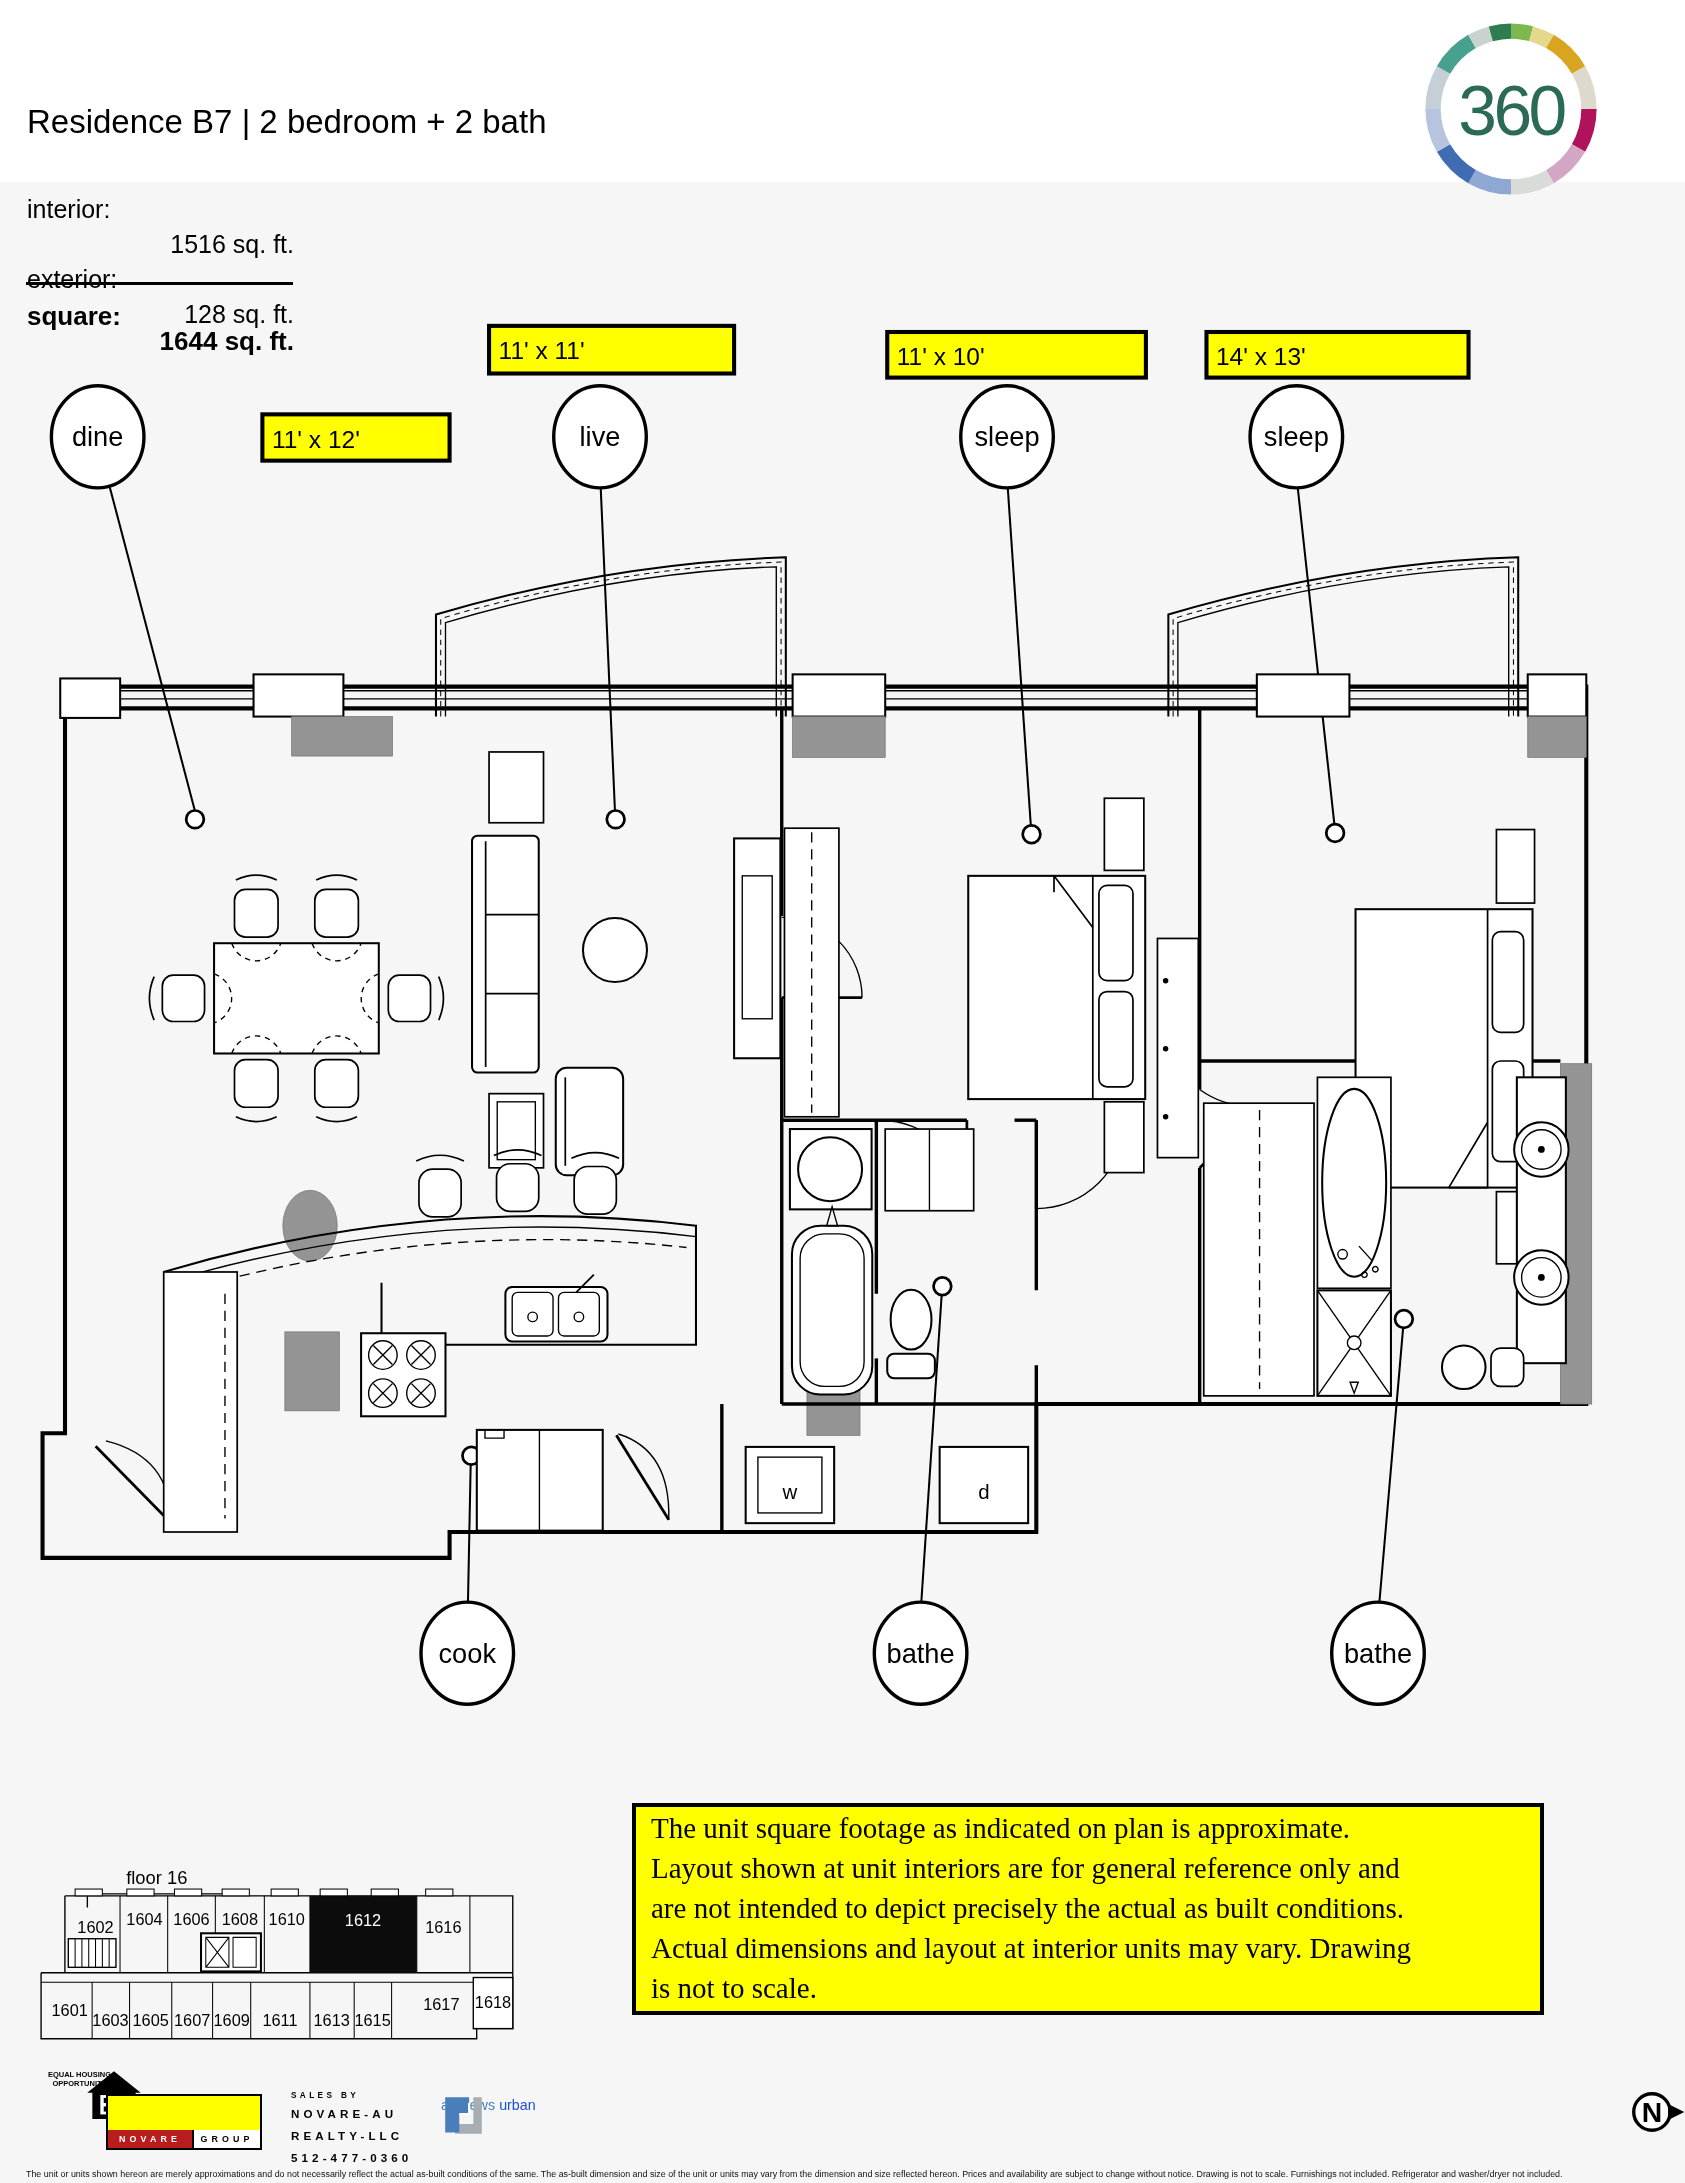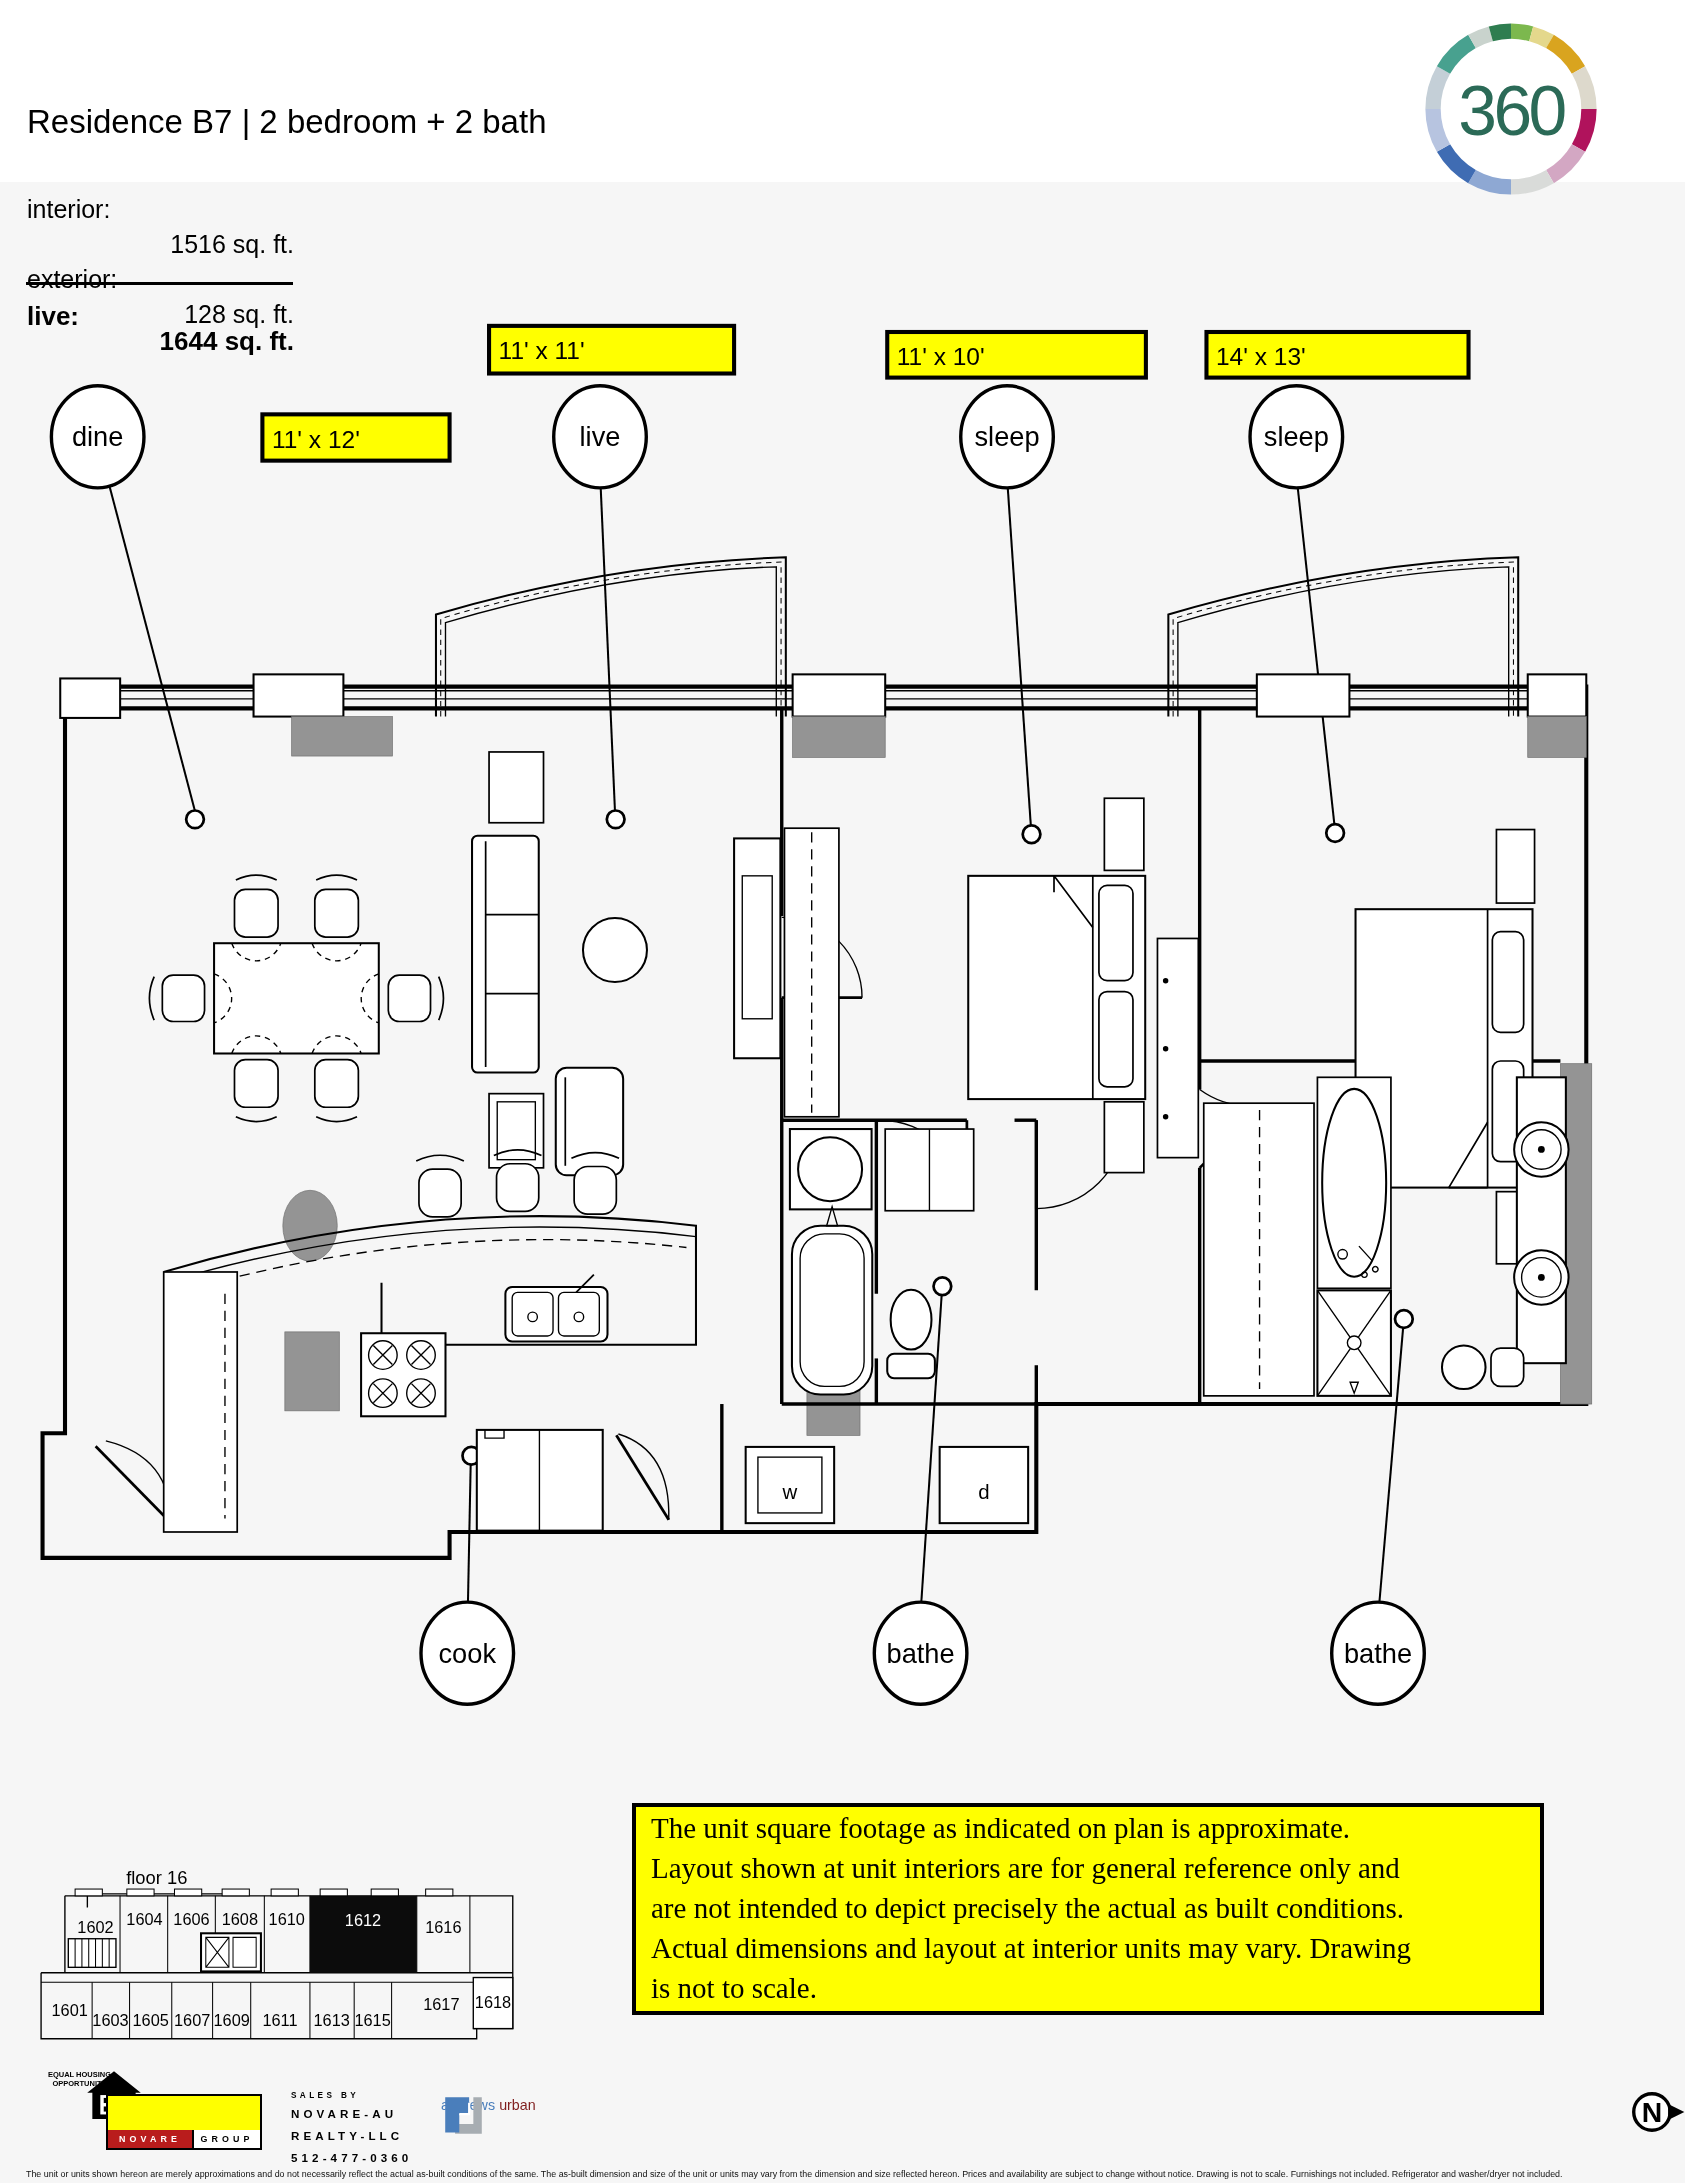--- a/index.html
+++ b/index.html
@@ -59,21 +59,21 @@
   .novare .yel{height:34px;background:#f2e12e;}
   .novare .strip{display:flex;height:17.7px;font-size:8.9px;font-weight:bold;letter-spacing:4.1px;}
   .novare .nv{background:#b91c1c;color:#fff;width:84px;display:flex;align-items:center;justify-content:center;}
   .novare .gp{background:#fff;color:#000;flex:1;display:flex;align-items:center;justify-content:center;border-left:2px solid #000;}
   .sales{left:291px;top:2091px;}
   .sales .by{font-size:8.2px;font-weight:bold;letter-spacing:3.4px;}
   .sales .co{font-size:11.6px;font-weight:bold;letter-spacing:4.1px;line-height:22px;white-space:pre-line;margin-top:2.7px;}
   .andrews{left:441px;top:2093px;width:123px;}
   .andrews .txt{font-size:14.3px;margin-top:4.1px;}
   .andrews .a{color:#4a7ebb;}
-  .andrews .u{color:#7f1d1d;margin-left:4.1px;}
+  .andrews .u{color:#1d4ed8;margin-left:4.1px;}
   .fine{left:26px;top:2144px;width:1637px;font-size:8.9px;line-height:15.7px;color:#101010;margin-top:23px;}
   .north{left:1626px;top:2085px;width:60px;height:54px;}
   .north text{font-size:42px;font-weight:bold;text-anchor:middle;}
 </style>
 </head>
 <body>
 
 <div class="band abs"></div>
 
 <div class="abs title">Residence B7 | 2 bedroom + 2 bath</div>
@@ -84,21 +84,21 @@
       <span class="val">1516 sq. ft.</span>
     </div>
   <div class="row">
       <span class="lab">exterior:</span>
       <span class="val">128 sq. ft.</span>
     </div>
 </div>
 <div class="abs rule"></div>
 <div class="abs total">
   <div class="row">
-      <span class="lab">live:</span>
+      <span class="lab">square:</span>
       <span class="val">1644 sq. ft.</span>
     </div>
 </div>
 
 <svg class="logo360" viewBox="0 0 250 250">
   <g stroke-width="22" fill="none">
     <path d="M125,13 A112,112 0 0 1 154,17" stroke="#7cb84e"></path>
     <path d="M154,17 A112,112 0 0 1 181,28" stroke="#e4d88c"></path>
     <path d="M181,28 A112,112 0 0 1 222,69" stroke="#d9a41f"></path>
     <path d="M222,69 A112,112 0 0 1 237,125" stroke="#ddd9cc"></path>

